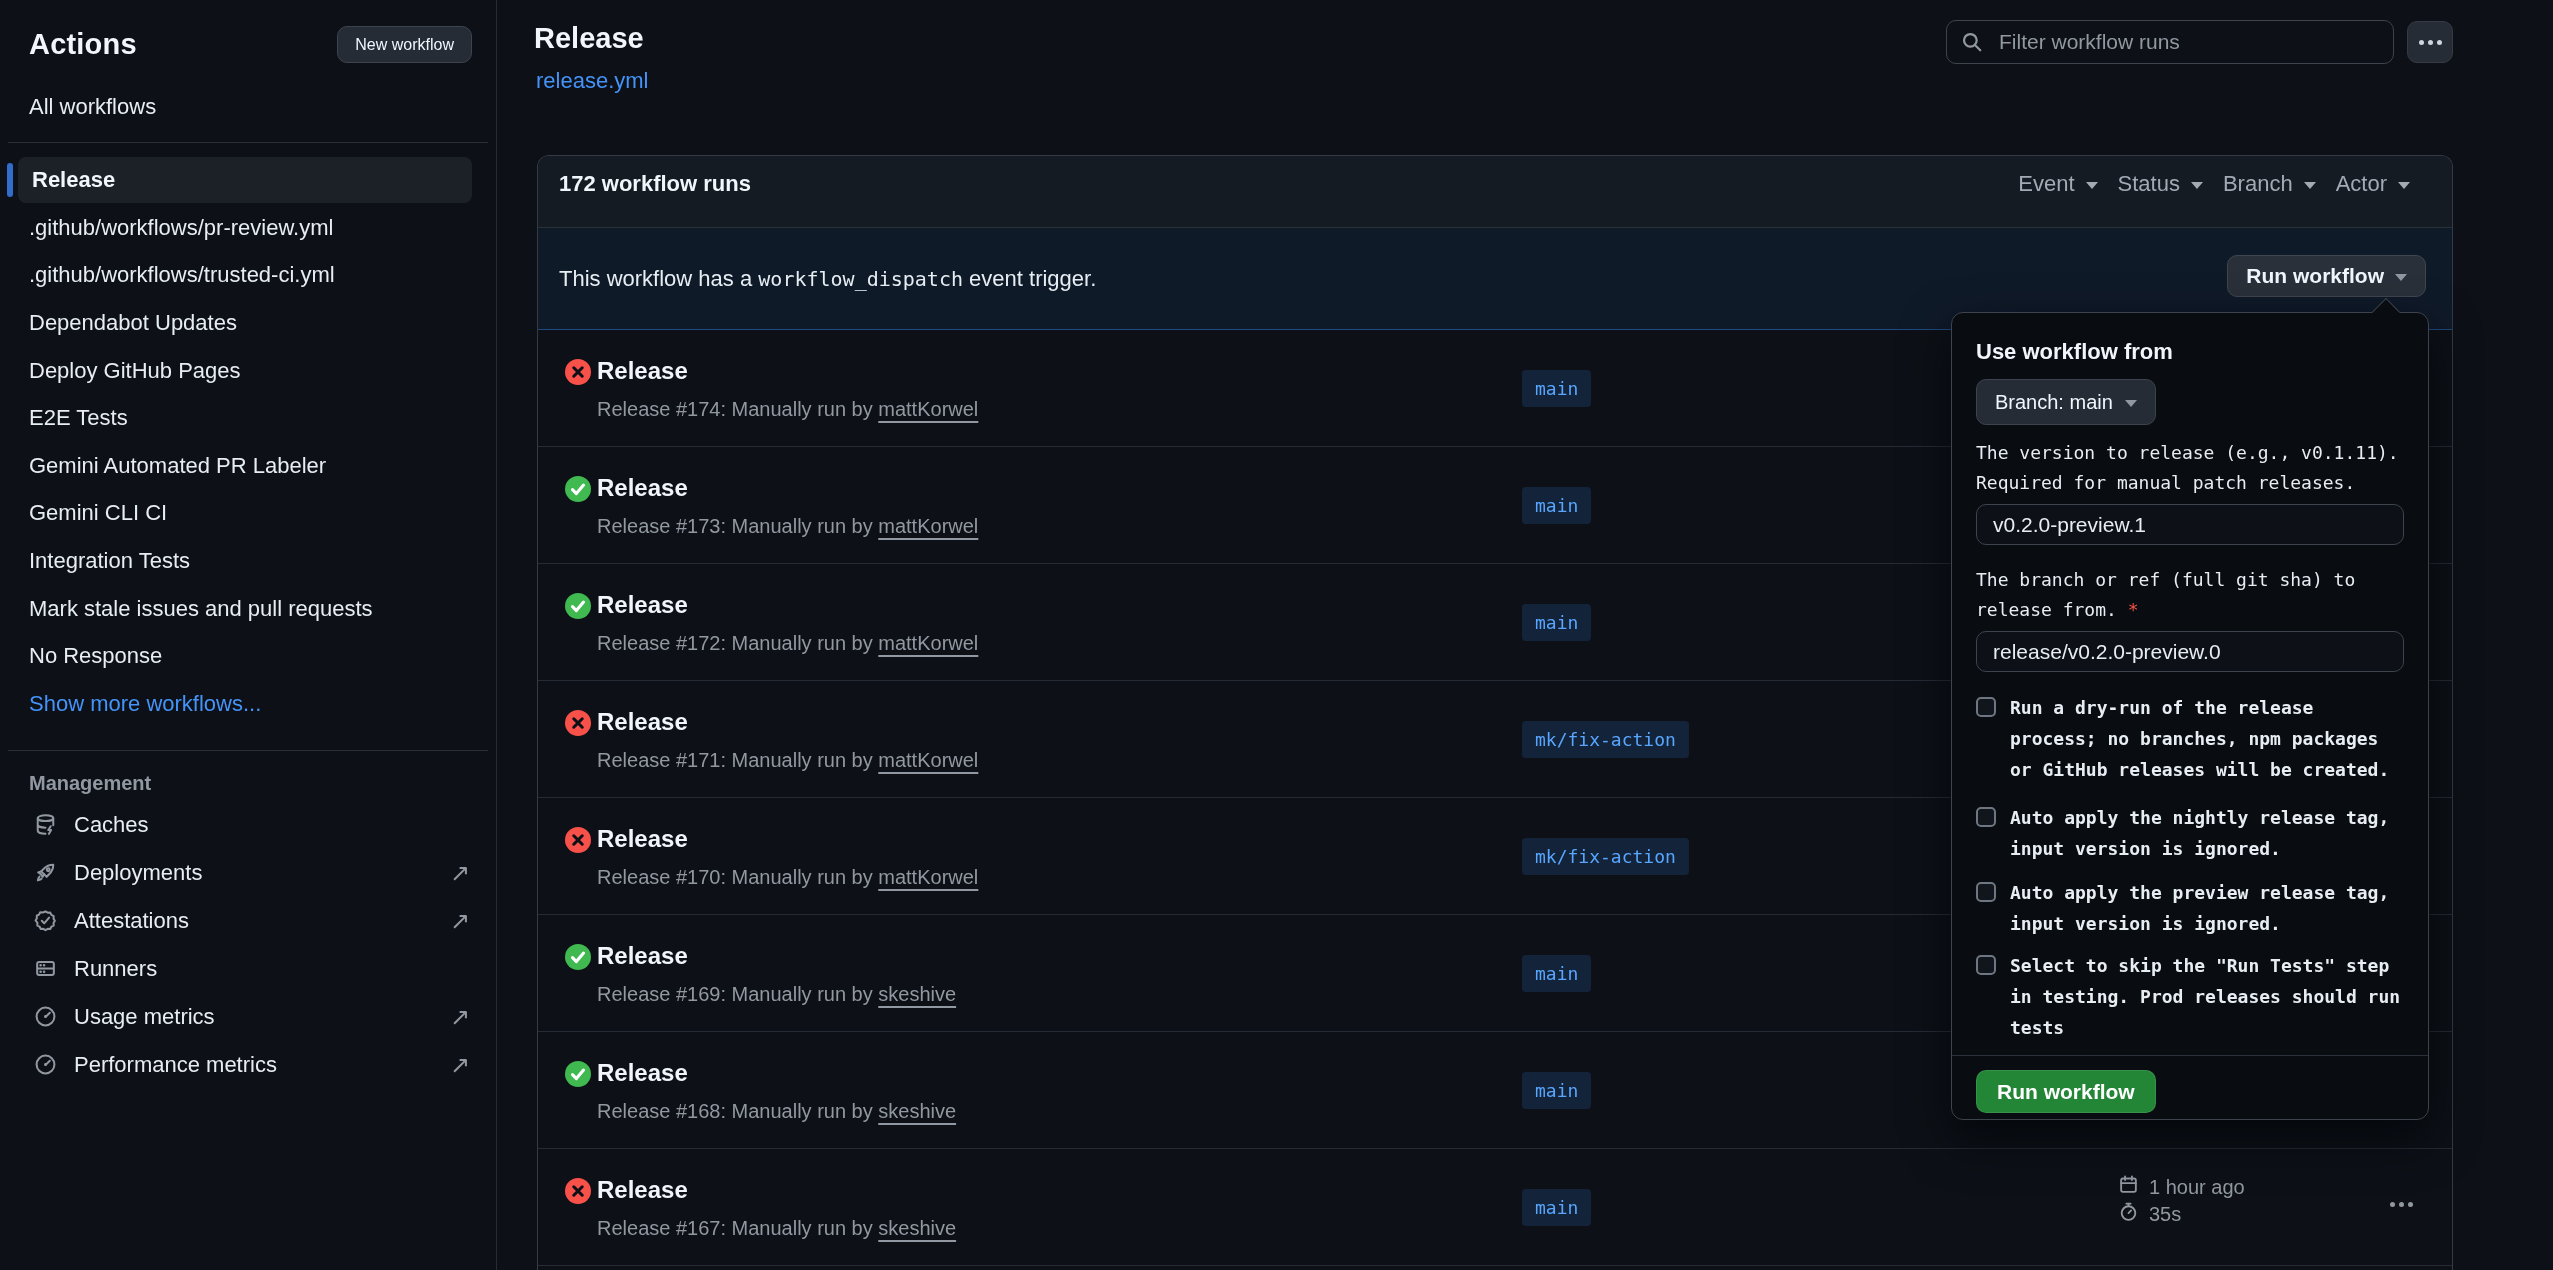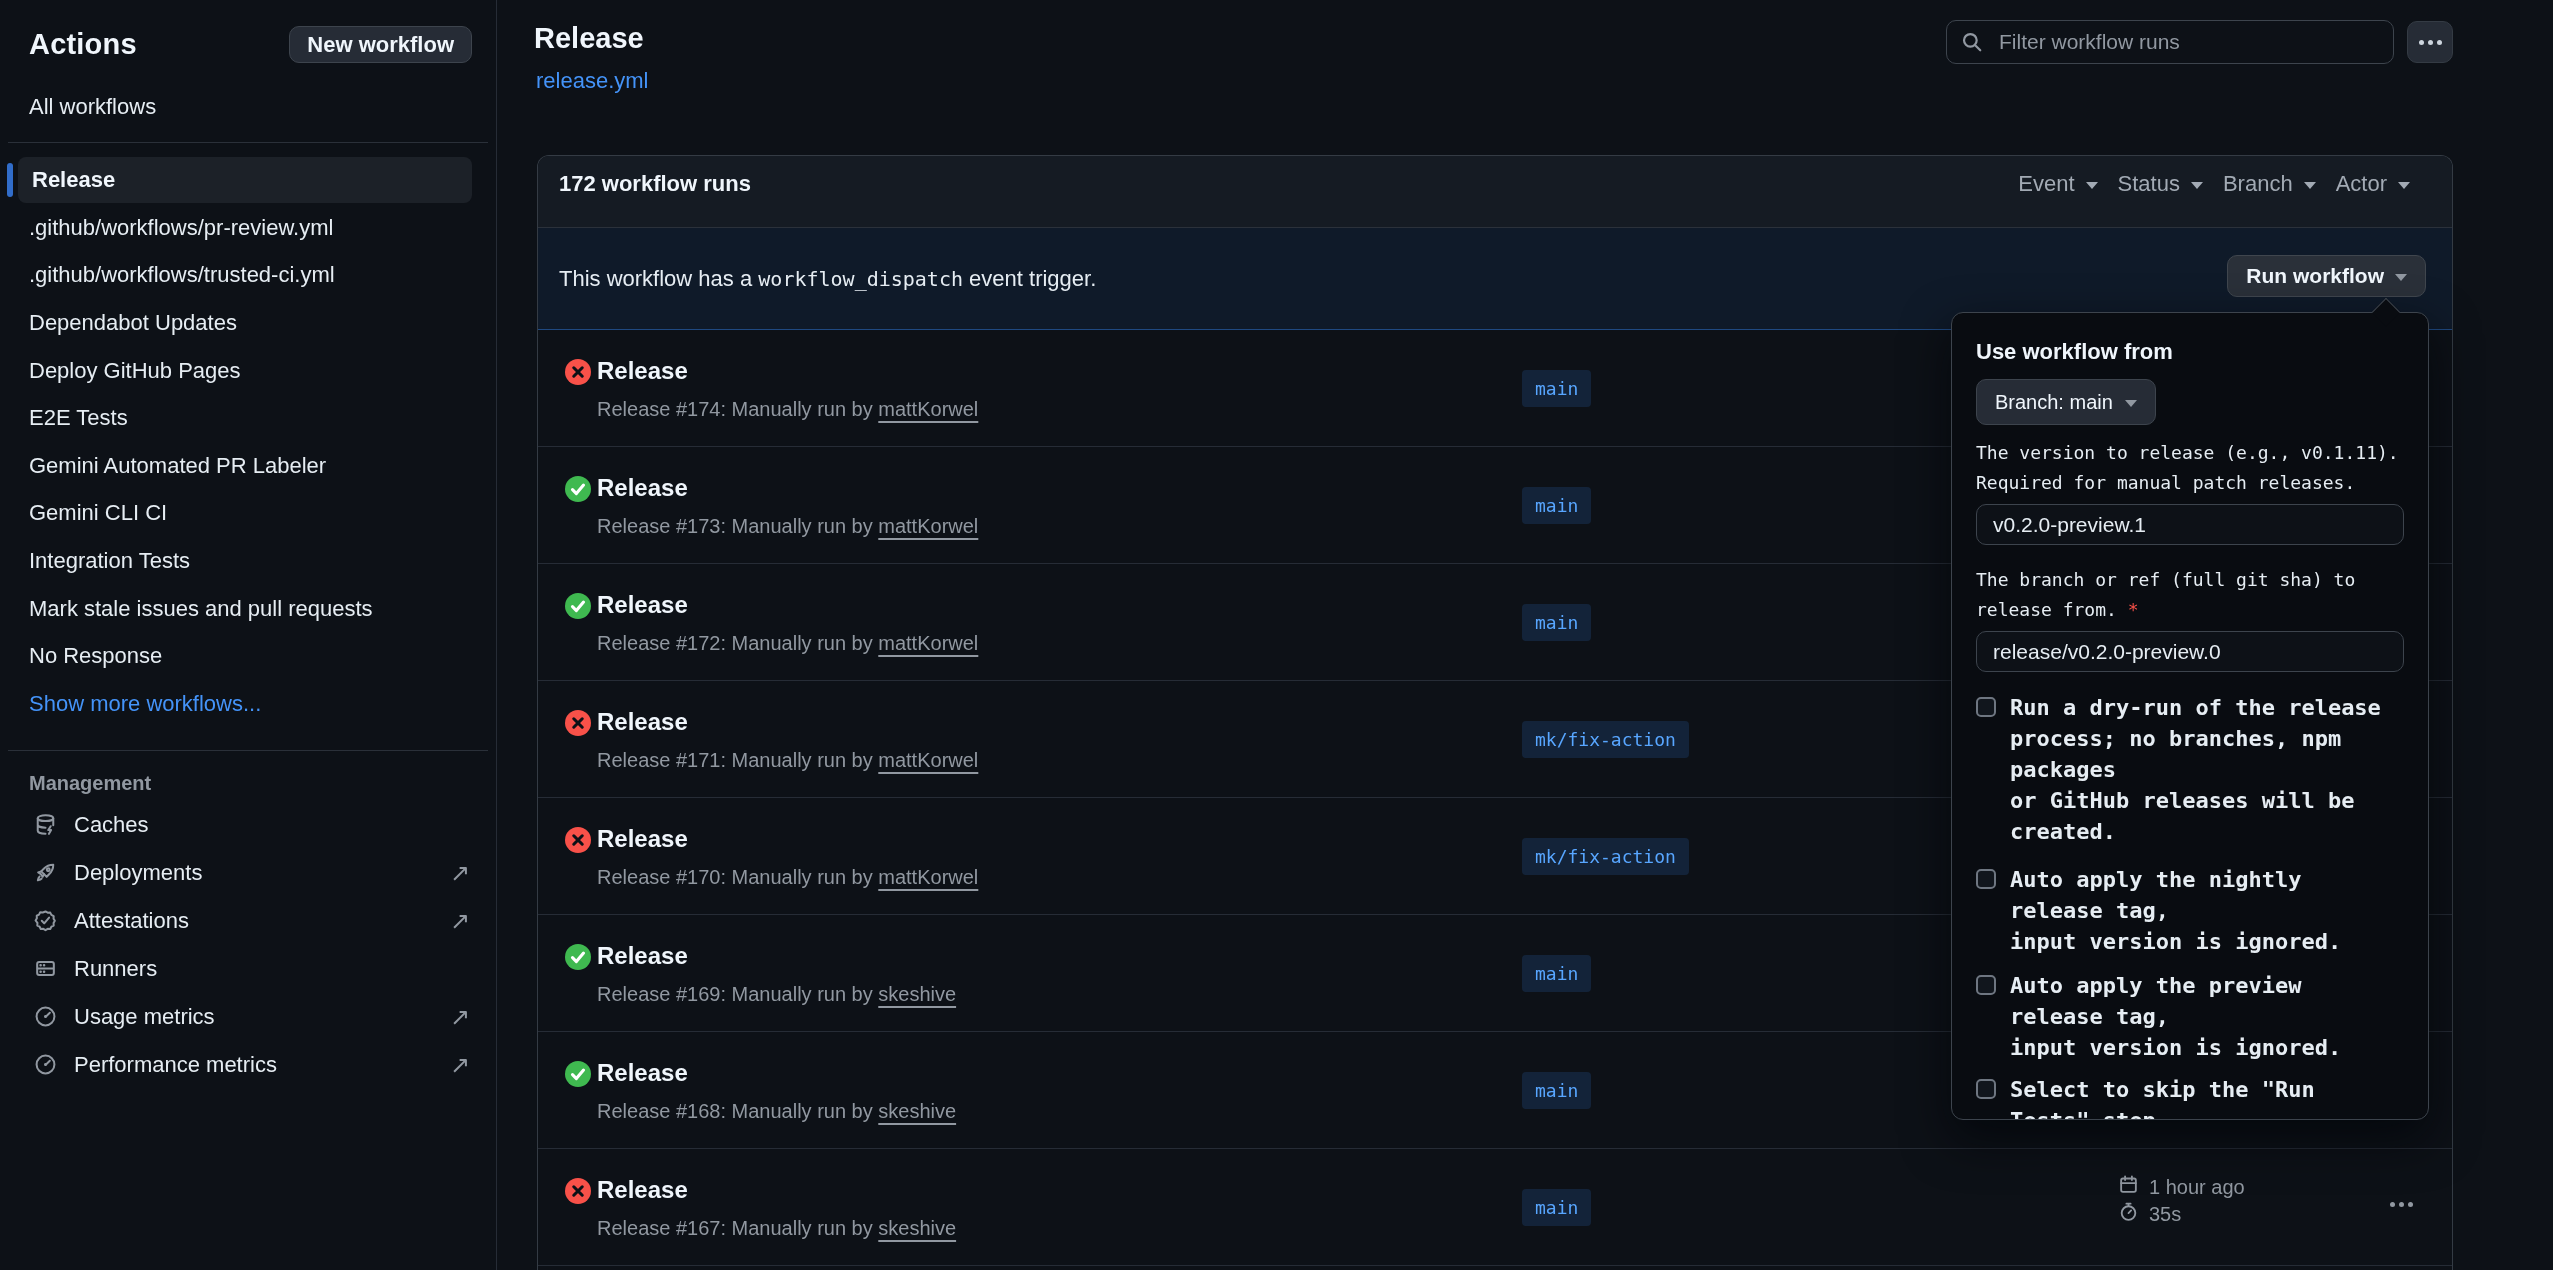--- a/index.html
+++ b/index.html
@@ -16,21 +16,21 @@
     width:2553px;height:1270px;overflow:hidden;background:var(--bg);
     color:var(--text);font-family:"Liberation Sans","DejaVu Sans",sans-serif;
   }
   .page{position:relative;width:2553px;height:1270px}
 
   
   .sidebar{position:absolute;left:0;top:0;width:497px;height:1270px;background:var(--bg);border-right:1px solid var(--border-soft)}
   .sidebar-header{display:flex;align-items:center;justify-content:space-between;padding:26px 24px 0 29px}
   .sidebar-title{font-size:29px;font-weight:700;color:var(--text-bright);margin:0;letter-spacing:.2px}
   .new-workflow-btn{height:37px;padding:0 17px;display:flex;align-items:center;background:var(--btn-bg);
-    border:1px solid var(--border-input);border-radius:10px;color:var(--text-bright);font-size:22px;font-weight:700;cursor:pointer}
+    border:1px solid var(--border-input);border-radius:10px;color:var(--text-bright);font-size:16px;font-weight:400;cursor:pointer}
   .all-workflows{margin:31px 0 0 29px;font-size:22px;color:var(--text);cursor:pointer}
   .sidebar-divider{height:1px;background:#2a3039;margin:22px 8px 0 8px}
   .wf-list{padding-top:13px}
   .wf-item{height:47.6px;display:flex;align-items:center;padding-left:29px;font-size:22px;color:var(--text);cursor:pointer;white-space:nowrap}
   .wf-item.selected{position:relative;height:46px;margin:1px 24px 1px 18px;padding-left:14px;background:#1c2128;border-radius:8px;font-weight:600;color:var(--text-bright)}
   .wf-item.selected::before{content:"";position:absolute;left:-11px;top:6px;width:6px;height:34px;border-radius:3px;background:var(--accent)}
   .wf-item.link{color:var(--link)}
   .mgmt-label{margin:21px 0 6px 29px;font-size:20px;font-weight:700;color:var(--muted)}
   .mgmt-item{height:48px;display:flex;align-items:center;padding:0 26px 0 33px;font-size:22px;color:var(--text);cursor:pointer}
   .mgmt-icon{width:24px;height:24px;margin-right:17px;display:flex;align-items:center;justify-content:center;color:var(--muted);flex:none}
@@ -90,21 +90,21 @@
   .branch-btn{height:46px;padding:0 18px;display:inline-flex;align-items:center;gap:12px;background:var(--btn-bg);
     border:1px solid var(--border-input);border-radius:10px;color:var(--text-bright);font-size:20px;font-weight:400;cursor:pointer;margin-bottom:13px}
   .branch-btn .caret{color:var(--muted)}
   .field-label{font-family:"DejaVu Sans Mono","Liberation Mono",monospace;font-weight:400;font-size:18px;line-height:30px;
     color:var(--text);white-space:pre-line;margin-bottom:6px}
   .field-label .star{color:var(--danger)}
   .field-input{width:100%;height:41px;background:var(--bg);border:1px solid var(--border-input);border-radius:10px;
     color:var(--text);font-size:21px;font-family:"Liberation Sans","DejaVu Sans",sans-serif;padding:0 16px;outline:none;margin-bottom:20px}
   .cb-row{display:flex;align-items:flex-start;gap:14px}
   .cb-box{width:20px;height:20px;margin-top:5px;background:#11161d;border:2px solid #6e7681;border-radius:5px;flex:none;cursor:pointer}
-  .cb-label{font-family:"DejaVu Sans Mono","Liberation Mono",monospace;font-weight:700;font-size:22px;line-height:31px;
+  .cb-label{font-family:"DejaVu Sans Mono","Liberation Mono",monospace;font-weight:700;font-size:18px;line-height:31px;
     color:var(--text);white-space:pre-line}
   .panel-divider{height:1px;background:#2b313a;margin:12px -24px 0 -24px}
   .green-btn{margin-top:14px;height:43px;padding:0 20px;display:inline-flex;align-items:center;background:var(--green-btn);
     border:1px solid rgba(240,246,252,.1);border-radius:10px;color:#fff;font-size:21px;font-weight:600;cursor:pointer}
 </style>
 </head>
 <body>
 
 <div class="page">
 

